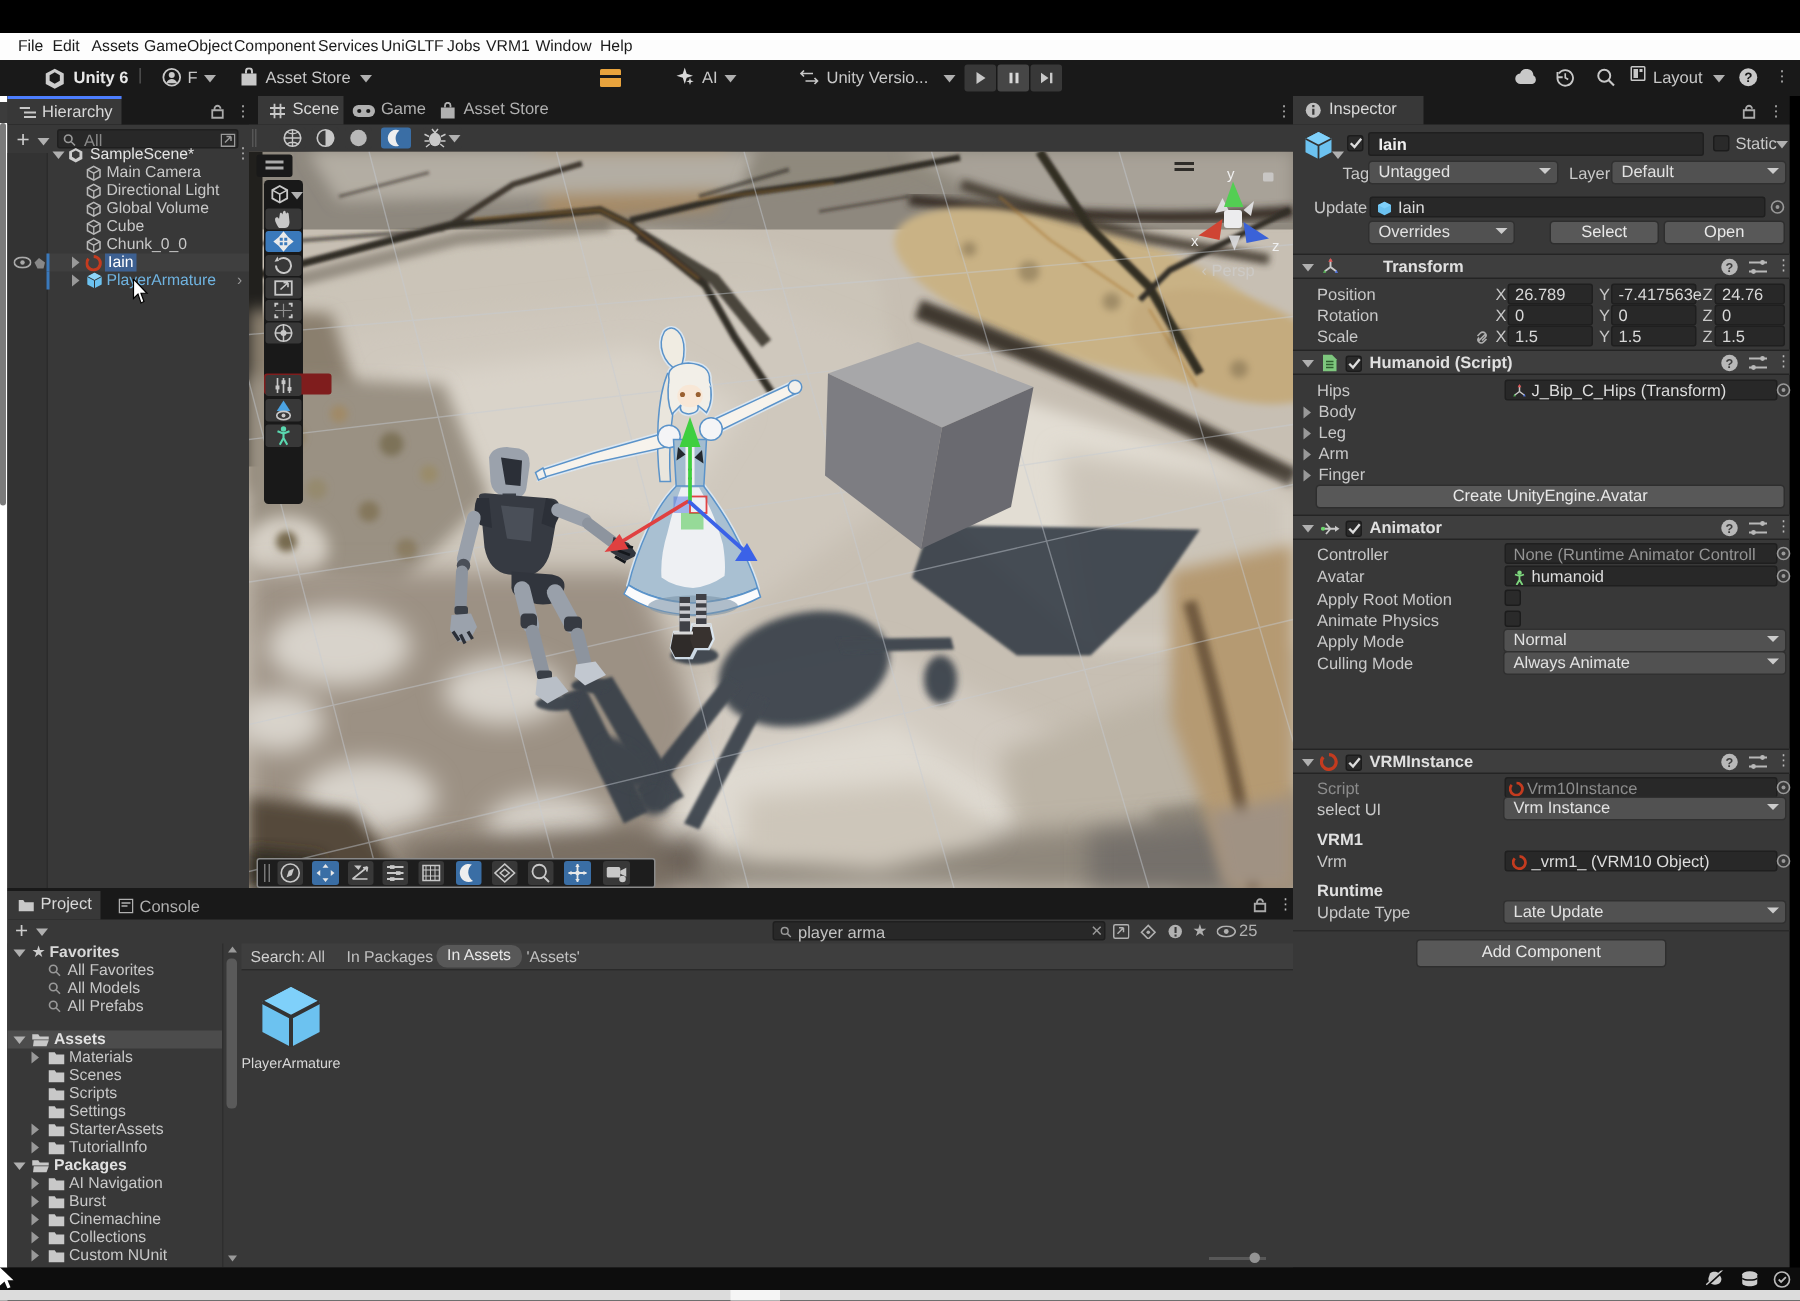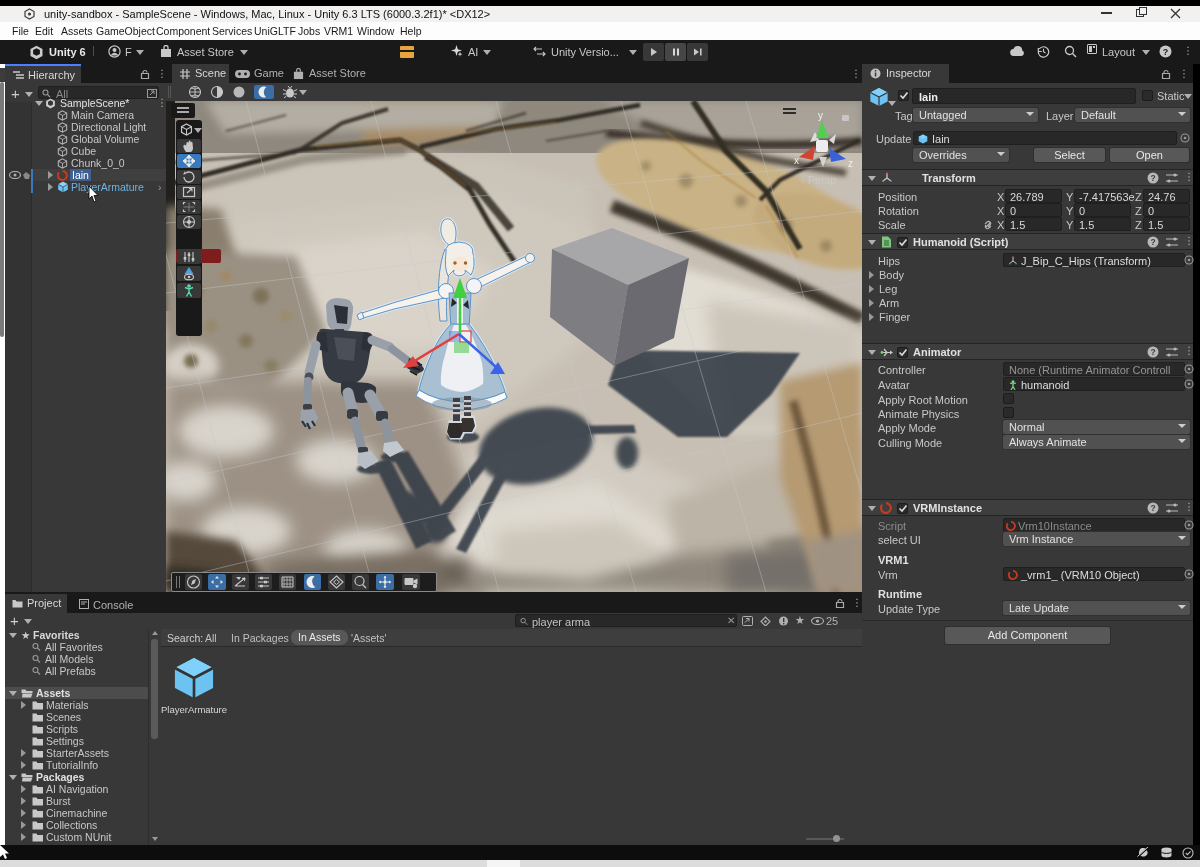--- a/index.html
+++ b/index.html
@@ -29,35 +29,20 @@
 .hdr{position:absolute;left:0;right:0;background:#3e3e3e;border-top:1px solid #242424;border-bottom:1px solid #242424}
 .tri-r{display:inline-block;width:0;height:0;border-top:4px solid transparent;border-bottom:4px solid transparent;border-left:5px solid #999}
 .tri-d{display:inline-block;width:0;height:0;border-left:4px solid transparent;border-right:4px solid transparent;border-top:5px solid #b0b0b0}
 .kebab{color:#b8b8b8;font-size:10px;letter-spacing:0}
 .bold{font-weight:bold}
 </style>
 </head>
 <body>
 <div id="root">
 
-  <div class="a" id="titlebar">
-    <svg class="a" style="left:23px;top:2px" width="13" height="13" viewBox="0 0 13 13">
-        <g fill="#3a3a3a">
-          <path d="M6.5 1 11 3.5v5L6.5 11 2 8.5v-5z" fill="none" stroke="#3a3a3a" stroke-width="1.2"></path>
-          <circle cx="6.5" cy="6" r="1.6"></circle>
-        </g>
-      </svg>
-    <span class="ttl">unity-sandbox - SampleScene - Windows, Mac, Linux - Unity 6.3 LTS (6000.3.2f1)* &lt;DX12&gt;</span>
-    <span class="a" style="left:1101px;top:6px;width:11px;height:1.5px;background:#333"></span>
-    <span class="a" style="left:1136px;top:3px;width:8px;height:8px;border:1.2px solid #333"></span>
-    <span class="a" style="left:1139px;top:1px;width:8px;height:8px;border:1.2px solid #333;background:#f2f1f0"></span>
-    <svg class="a" style="left:1170px;top:2px" width="11" height="11" viewBox="0 0 11 11">
-        <path d="M1 1 10 10 M10 1 1 10" stroke="#333" stroke-width="1.3"></path>
-      </svg>
-  </div>
 
   <div class="a" id="menubar">
     <span style="left:12px">File</span>
       <span style="left:35px">Edit</span>
       <span style="left:61px">Assets</span>
       <span style="left:96px">GameObject</span>
       <span style="left:156px">Component</span>
       <span style="left:212px">Services</span>
       <span style="left:254px">UniGLTF</span>
       <span style="left:298px">Jobs</span>
@@ -829,20 +814,21 @@
           <span class="a" style="left:17px">Leg</span>
         </div>
       <div class="row" style="left:0;top:214px">
           <span class="tri-r a" style="left:7px;top:2px"></span>
           <span class="a" style="left:17px">Arm</span>
         </div>
       <div class="row" style="left:0;top:228px">
           <span class="tri-r a" style="left:7px;top:2px"></span>
           <span class="a" style="left:17px">Finger</span>
         </div>
+      <span class="btn" style="left:16px;top:241px;width:311px;height:14px;line-height:14px">Create UnityEngine.Avatar</span>
 
       <div class="hdr" style="top:260px;height:17px">
         <span class="tri-d a" style="left:6px;top:6px"></span>
         <svg class="a" style="left:18px;top:3px" width="14" height="11" viewBox="0 0 14 11">
             <path d="M1 5.5h6M7 5.5 4 2M7 5.5 4 9M7 5.5h4" stroke="#c8c8c8" stroke-width="1.2" fill="none"></path>
             <path d="M10 3.5l3 2-3 2z" fill="#c8c8c8"></path>
             <circle cx="2" cy="5.5" r="1.4" fill="#6bd66b"></circle>
           </svg>
         <span class="chk" style="left:35px;top:3px"></span>
           <svg class="a" style="left:36px;top:4px" width="10" height="9" viewBox="0 0 10 9">

